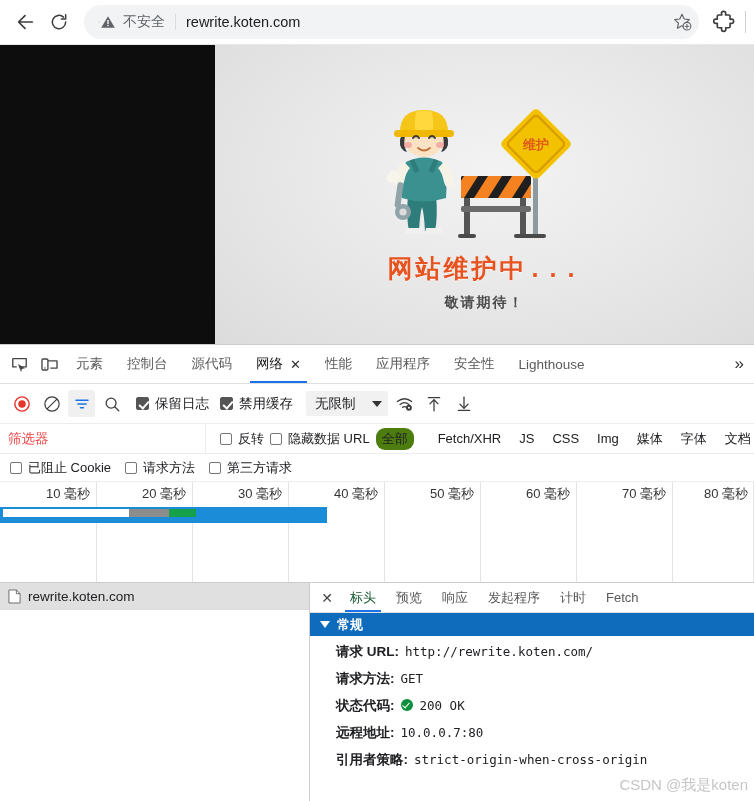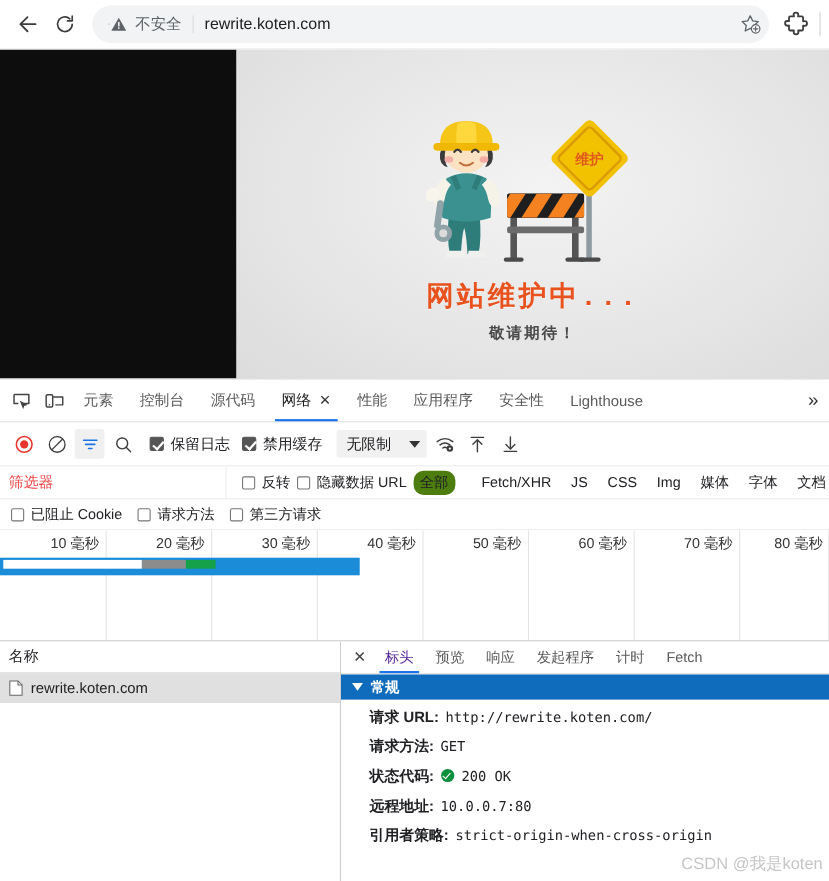--- a/index.html
+++ b/index.html
@@ -360,21 +360,21 @@
     flex: 0 0 auto;
   }
   .dtab {
     display: flex; align-items: center;
     padding: 0 10px;
     font-size: 13px; color: #5a5a5a;
     position: relative;
     white-space: nowrap;
     flex: 0 0 auto;
   }
-  .dtab.active { color: #4c1d95; }
+  .dtab.active { color: #14532d; }
   .dtab.active::after {
     content: ""; position: absolute;
     left: 5px; right: 5px; bottom: 0; height: 2px;
     background: #1a73e8;
   }
   .detail-body {
     flex: 1 1 auto;
     overflow: hidden;
     position: relative;
   }
@@ -714,21 +714,20 @@
       <div class="ov-bar-outer" style="width:327px">
         <div class="ov-bar-inner-white" style="left:3px; width:126px"></div>
         <div class="ov-bar-gray" style="left:129px; width:40px"></div>
         <div class="ov-bar-green" style="left:169px; width:27px"></div>
       </div>
     </div>
   </div>
 
   <div class="split">
     <div class="req-list">
-      <div class="req-header">名称</div>
       <div class="req-row">
         <svg width="13" height="15" viewBox="0 0 14 16">
           <path d="M1 1h8l4 4v10H1z" fill="#ffffff" stroke="#666" stroke-width="1"></path>
           <path d="M9 1v4h4" fill="none" stroke="#666" stroke-width="1"></path>
         </svg>
         <span class="req-row-name">rewrite.koten.com</span>
       </div>
     </div>
 
     <div class="detail">

